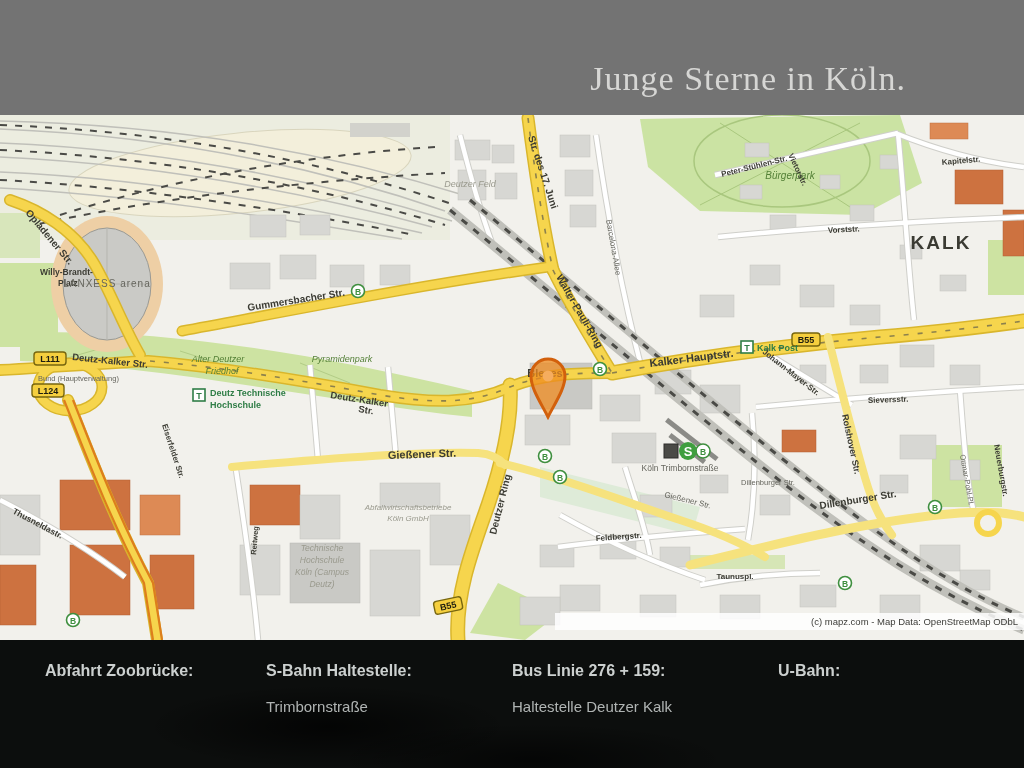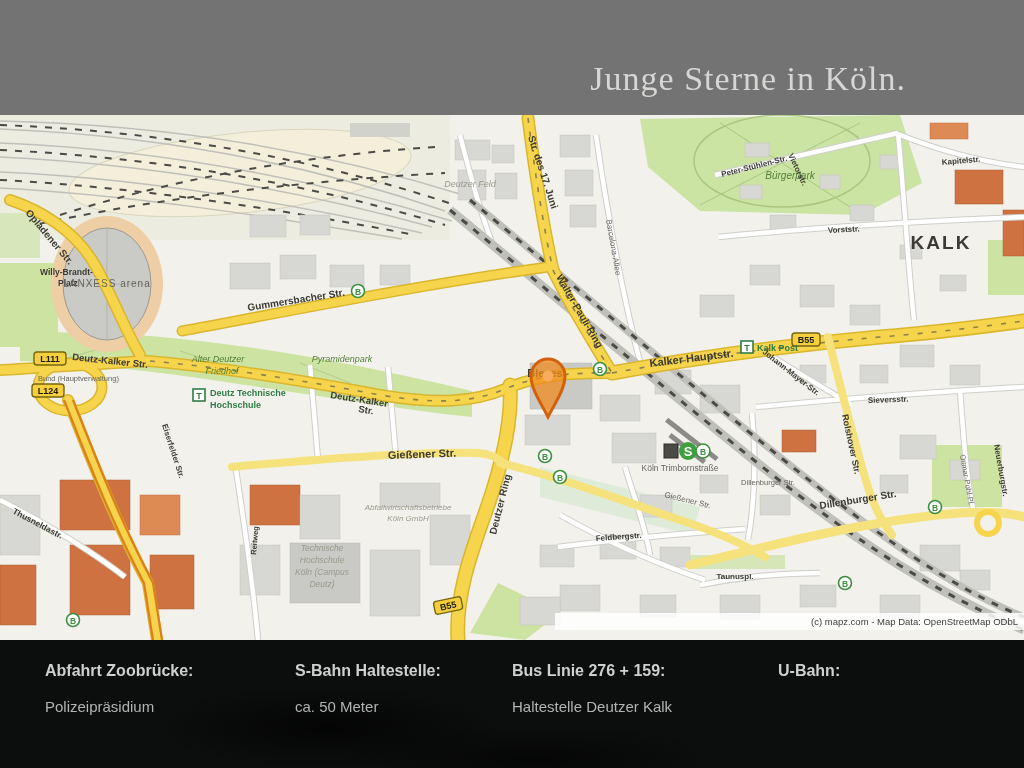--- a/index.html
+++ b/index.html
@@ -385,25 +385,24 @@
     <g>
       <rect x="555" y="498" width="469" height="17" fill="#ffffff" opacity="0.85"></rect>
       <text x="1018" y="510" font-size="9.5" fill="#3c3c38" text-anchor="end" font-family="Liberation Sans, sans-serif">(c) mapz.com - Map Data: OpenStreetMap ODbL</text>
     </g>
   </svg>
   </div>
 
   <div id="footer">
     <div class="fcol" style="left:45px">
       <div class="h">Abfahrt Zoobrücke:</div>
-      <div class="l">Polizeipräsidium</div>
     </div>
-    <div class="fcol" style="left:295px">
+    <div class="fcol" style="left:266px">
       <div class="h">S-Bahn Haltestelle:</div>
-      <div class="l">ca. 50 Meter</div>
+      <div class="l">Trimbornstraße</div>
     </div>
     <div class="fcol" style="left:512px">
       <div class="h">Bus Linie 276 + 159:</div>
       <div class="l">Haltestelle Deutzer Kalk</div>
     </div>
     <div class="fcol" style="left:778px">
       <div class="h">U-Bahn:</div>
     </div>
   </div>
 

